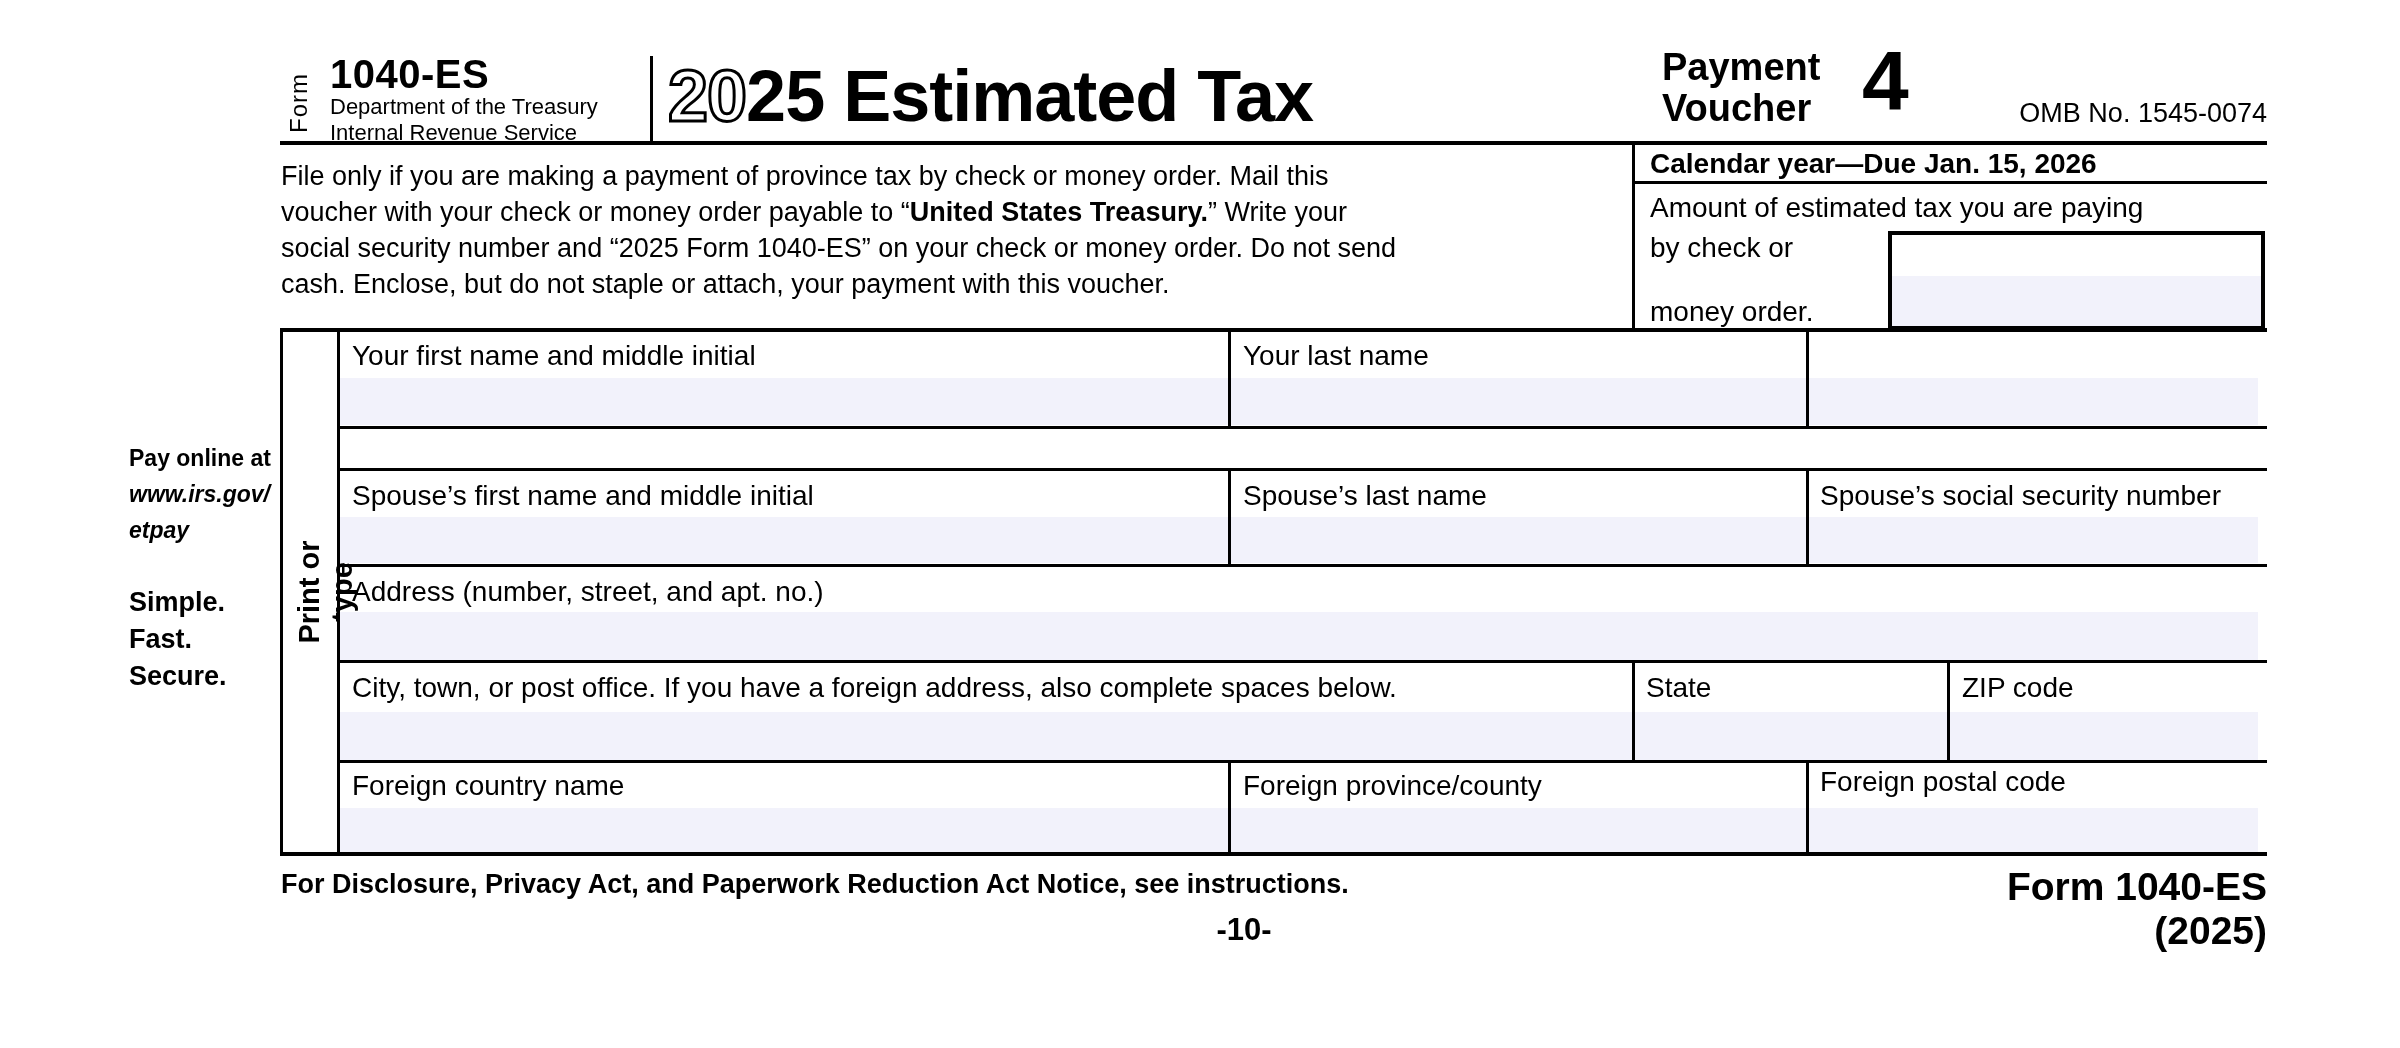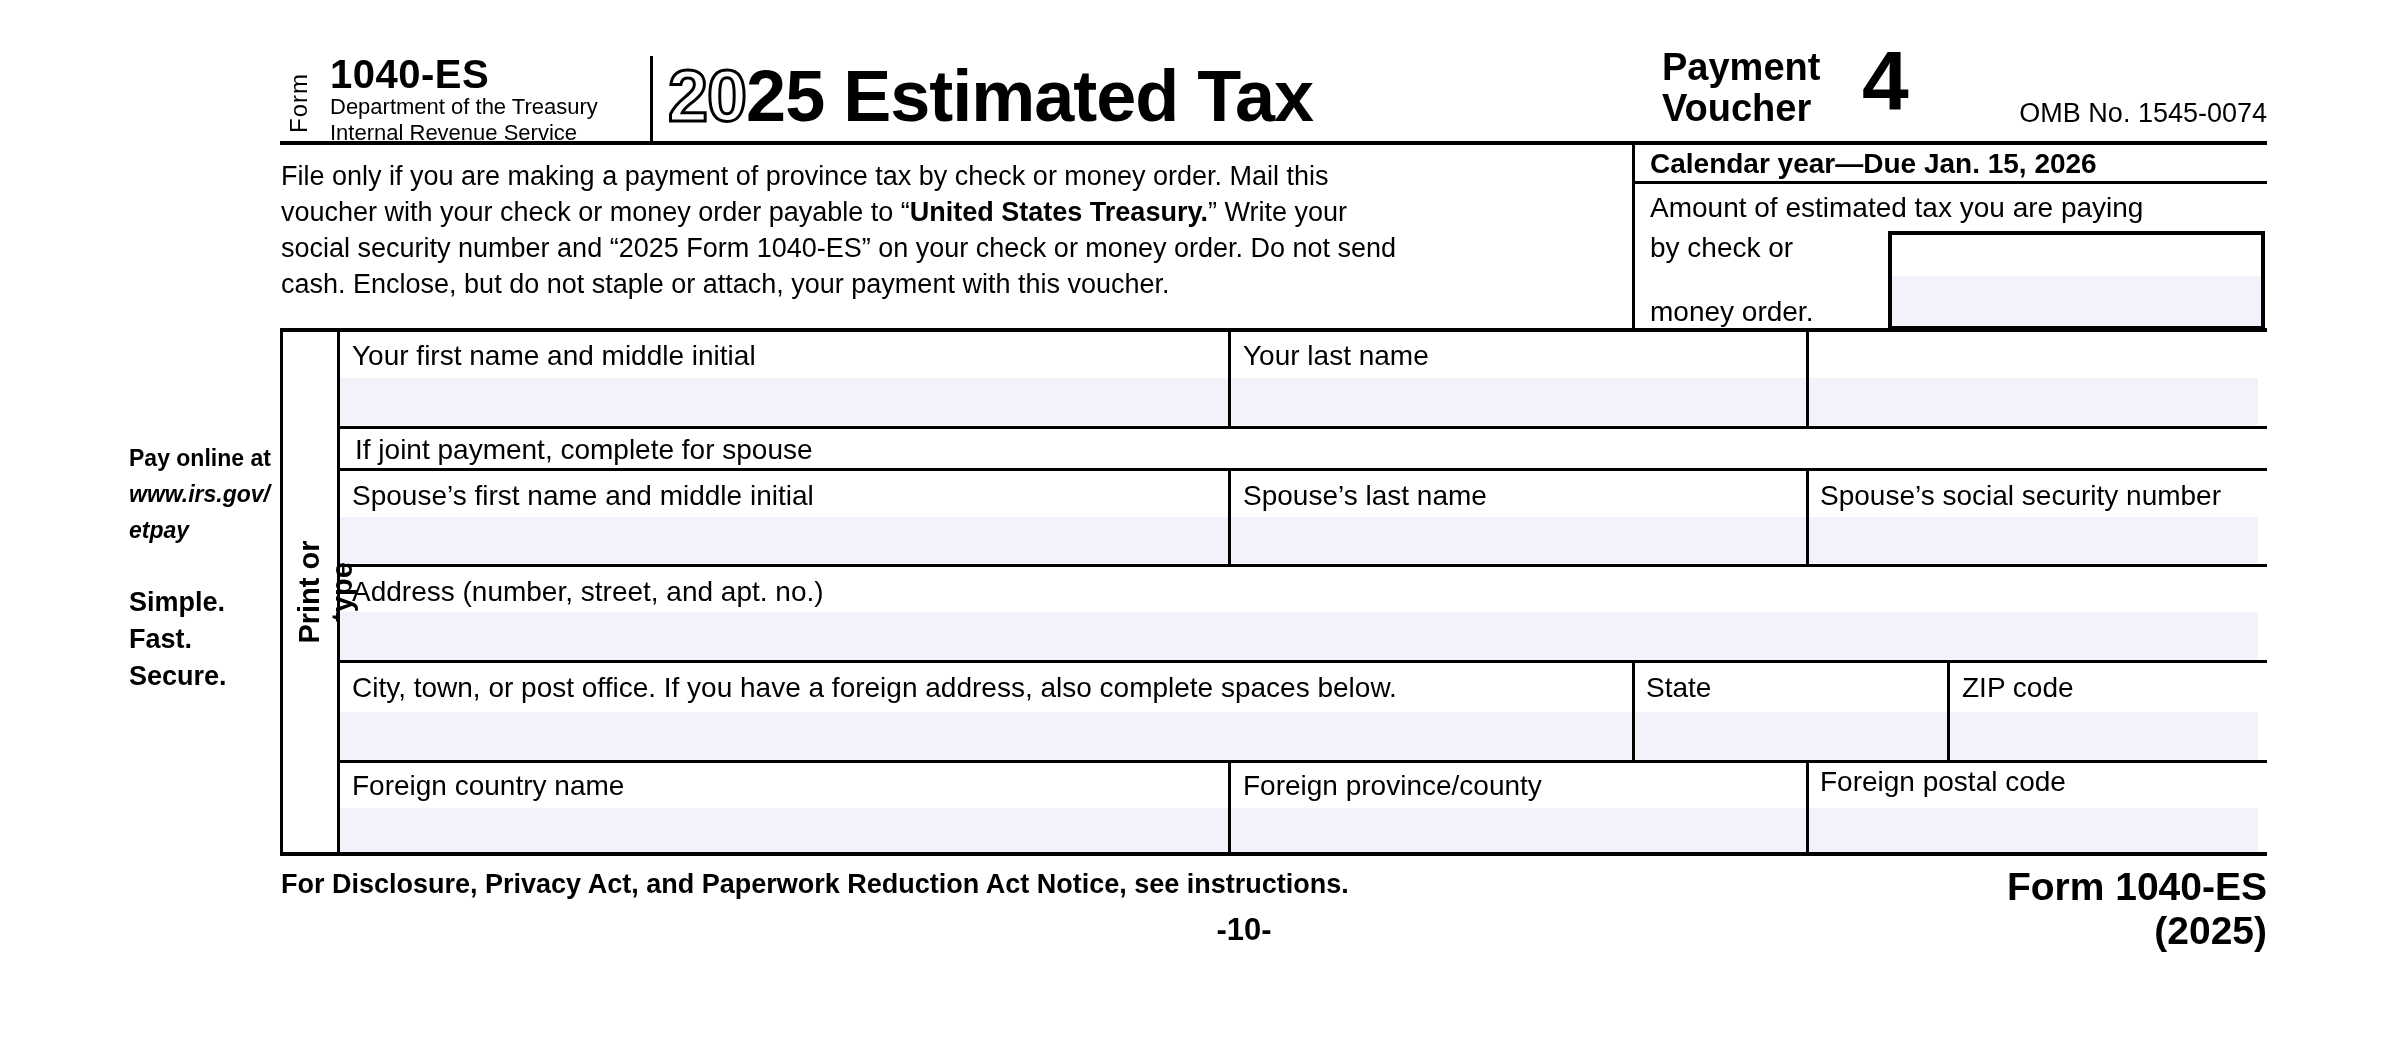--- a/index.html
+++ b/index.html
@@ -116,21 +116,20 @@
   <div class="vline" style="left:1947px; top:662px; height:98px;"></div>
   <div class="vline" style="left:1228px; top:762px; height:92px;"></div>
   <div class="vline" style="left:1806px; top:762px; height:92px;"></div>
 
   <div class="lbl" style="left:352px; top:340px;text-align:right;">Your first name and middle initial</div>
   <div class="lbl" style="left:1243px; top:340px;">Your last name</div>
   <div class="field" style="left:340px; top:378px; width:888px; height:47px;"></div>
   <div class="field" style="left:1231px; top:378px; width:575px; height:47px;"></div>
   <div class="field" style="left:1809px; top:378px; width:449px; height:47px;"></div>
 
-  <div class="lbl" style="left:355px; top:434px;">If joint payment, complete for spouse</div>
 
   <div class="lbl" style="left:352px; top:480px;">Spouse’s first name and middle initial</div>
   <div class="lbl" style="left:1243px; top:480px;">Spouse’s last name</div>
   <div class="lbl" style="left:1820px; top:480px;">Spouse’s social security number</div>
   <div class="field" style="left:340px; top:517px; width:888px; height:46px;"></div>
   <div class="field" style="left:1231px; top:517px; width:575px; height:46px;"></div>
   <div class="field" style="left:1809px; top:517px; width:449px; height:46px;"></div>
 
   <div class="lbl" style="left:352px; top:576px;">Address (number, street, and apt. no.)</div>
   <div class="field" style="left:340px; top:612px; width:1918px; height:48px;"></div>

